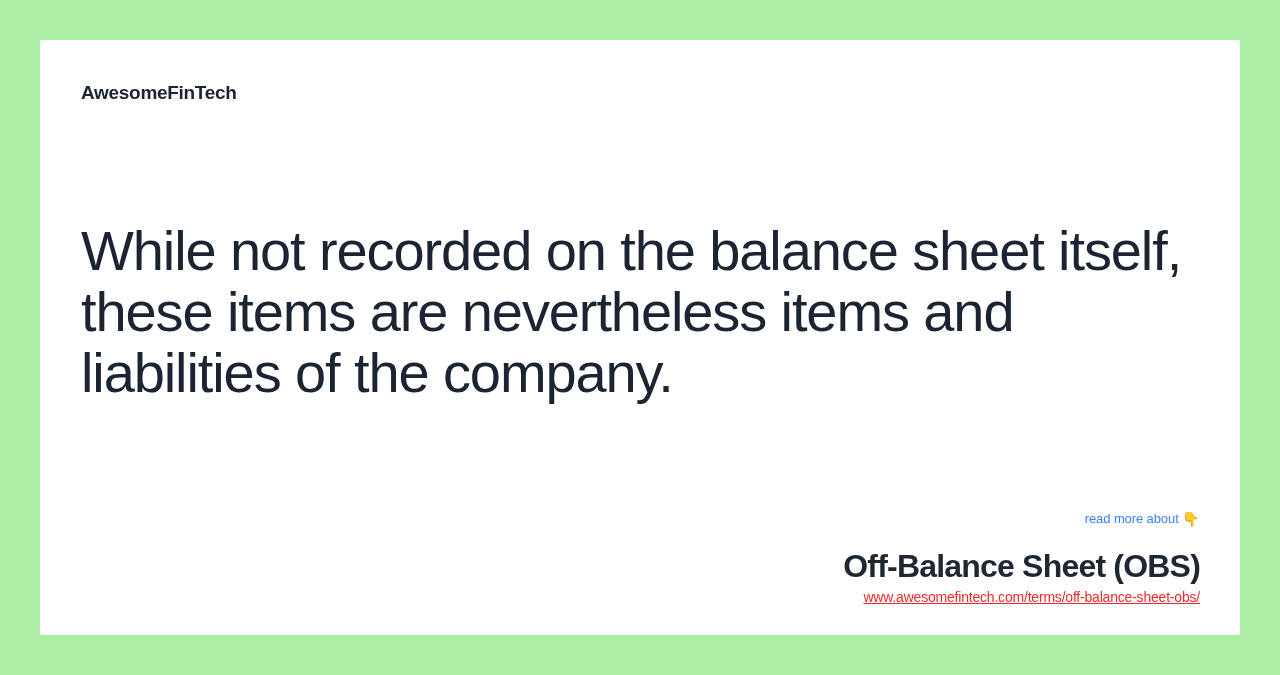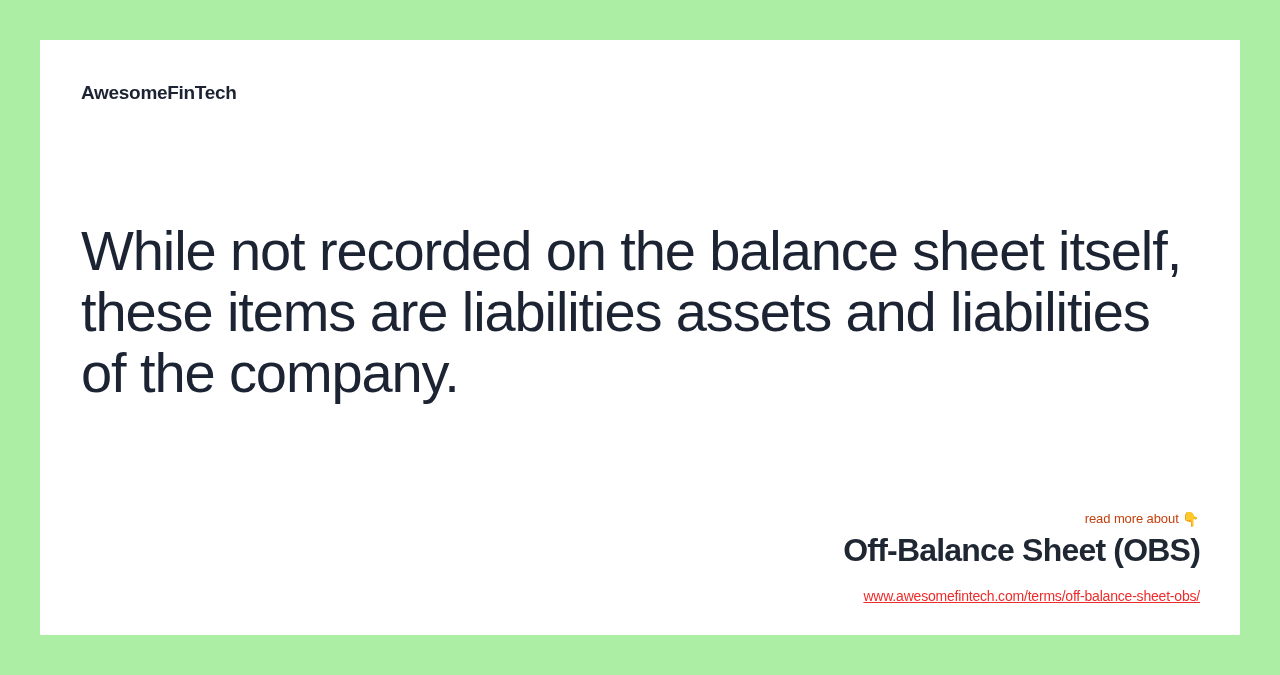--- a/index.html
+++ b/index.html
@@ -59,25 +59,25 @@
     position: absolute;
     right: 40px;
     top: 470px;
     width: 700px;
     text-align: right;
   }
 
   .read-more-row {
     font-size: 13px;
     font-weight: 400;
-    color: #c2410c;
+    color: #3b82f6;
     line-height: 17px;
     letter-spacing: -0.1px;
     display: block;
-    margin-bottom: 3px;
+    margin-bottom: 19px;
   }
 
   .pointer-emoji {
     display: inline-block;
     font-size: 14px;
     vertical-align: -1px;
     margin-left: 4px;
   }
 
   .term-title {
@@ -92,35 +92,35 @@
 
   .term-url {
     display: inline-block;
     font-size: 14px;
     font-weight: 400;
     color: #EE2B2B;
     text-decoration: underline;
     text-decoration-color: #EE2B2B;
     line-height: 18px;
     letter-spacing: -0.2px;
-    margin-top: 18px;
+    margin-top: 3px;
     white-space: nowrap;
     cursor: pointer;
   }
 </style>
 </head>
 <body>
 
 <div class="stage">
 
   <div class="quote-card">
 
     <div class="brand-logo">AwesomeFinTech</div>
 
-    <div class="quote-body">While not recorded on the balance sheet itself, these items are liabilities assets and liabilities of the company.</div>
+    <div class="quote-body">While not recorded on the balance sheet itself, these items are nevertheless items and liabilities of the company.</div>
 
     <div class="footer-block">
 
       <span class="read-more-row"><span>read more about</span><span class="pointer-emoji">👇</span></span>
 
       <span class="term-title">Off-Balance Sheet (OBS)</span>
 
       <a class="term-url" href="#">www.awesomefintech.com/terms/off-balance-sheet-obs/</a>
 
     </div>

